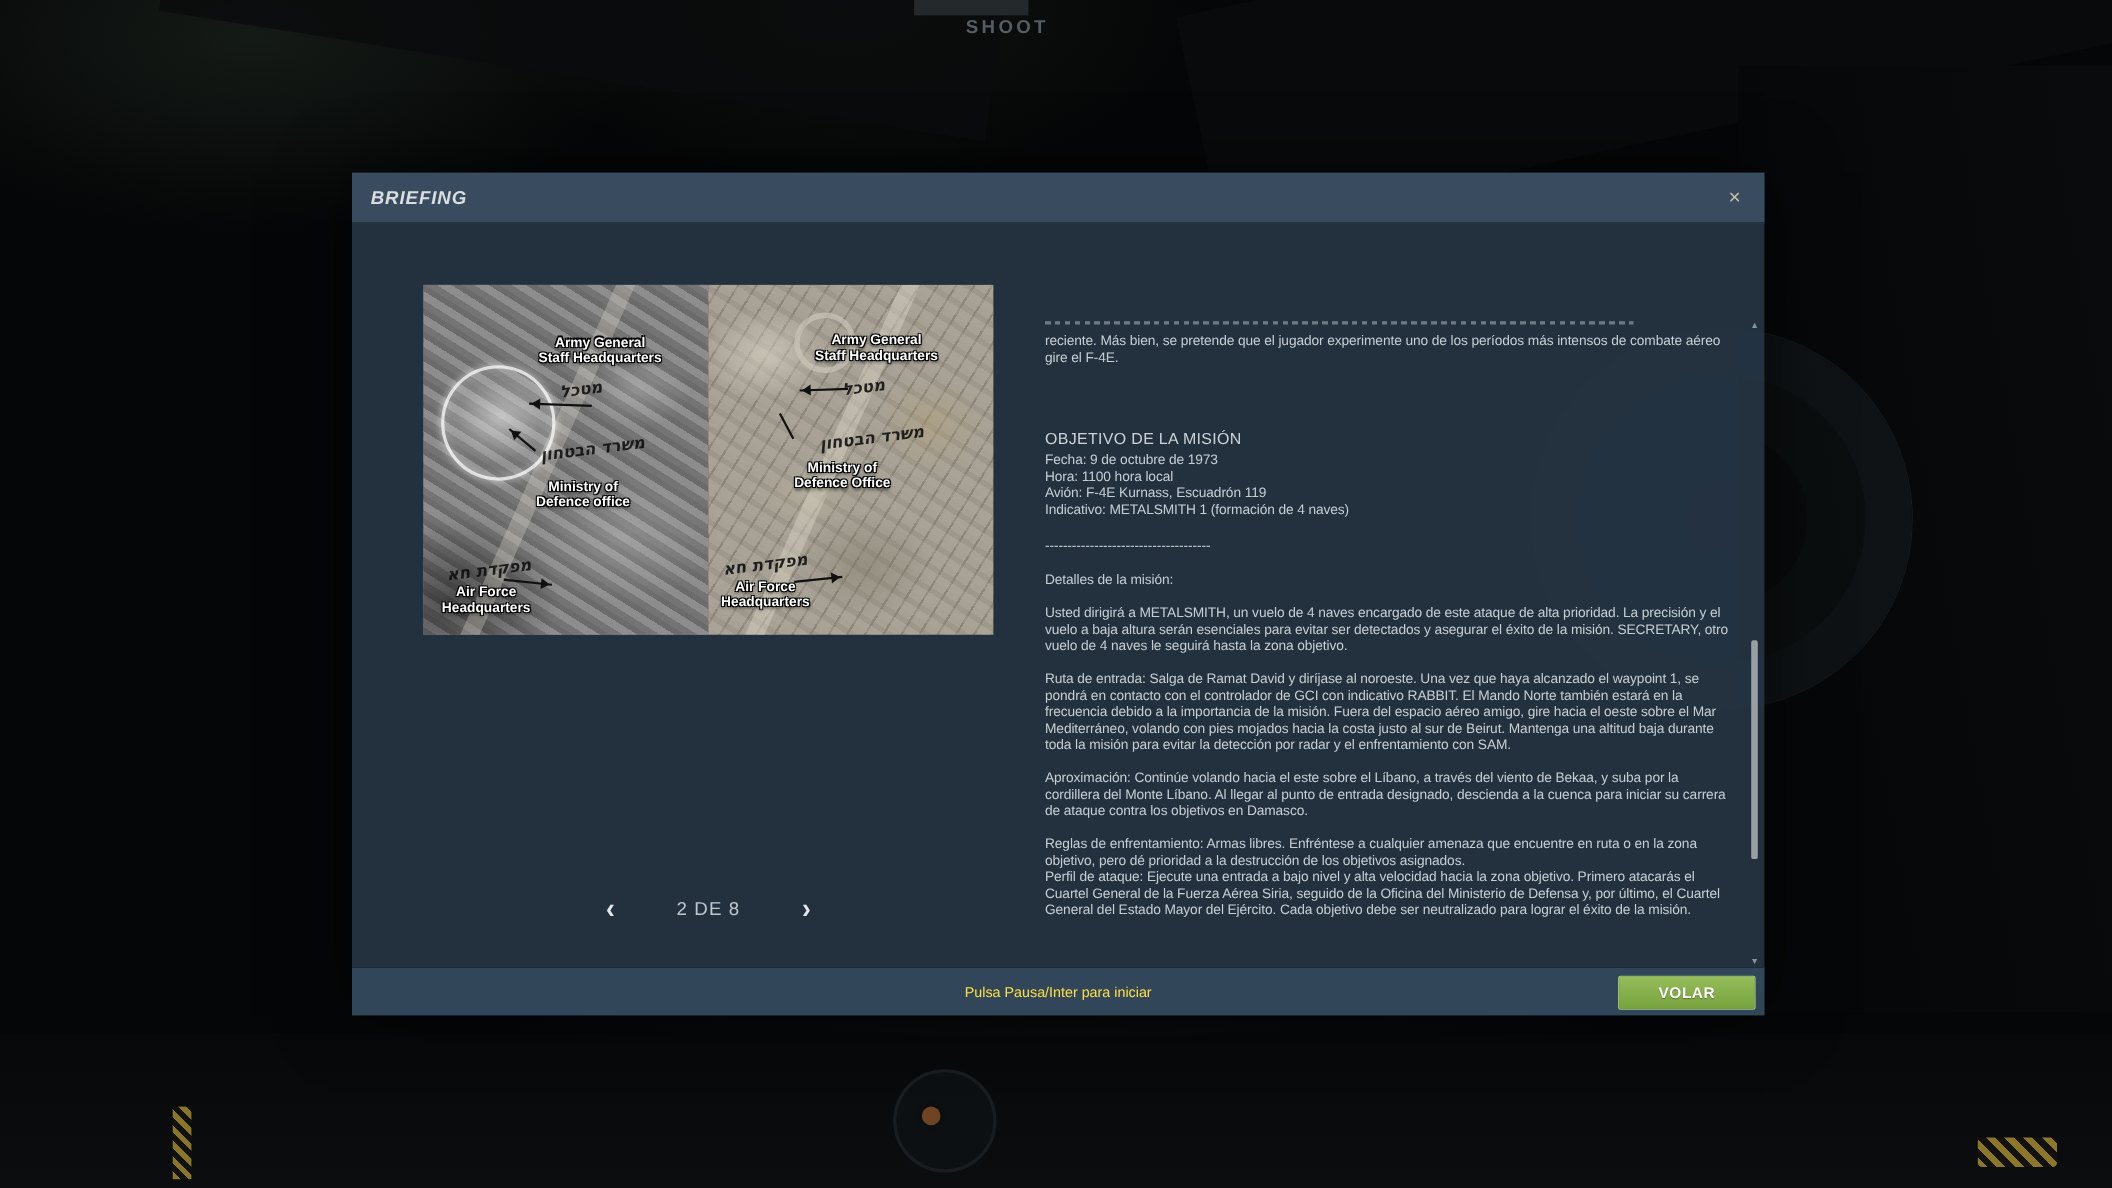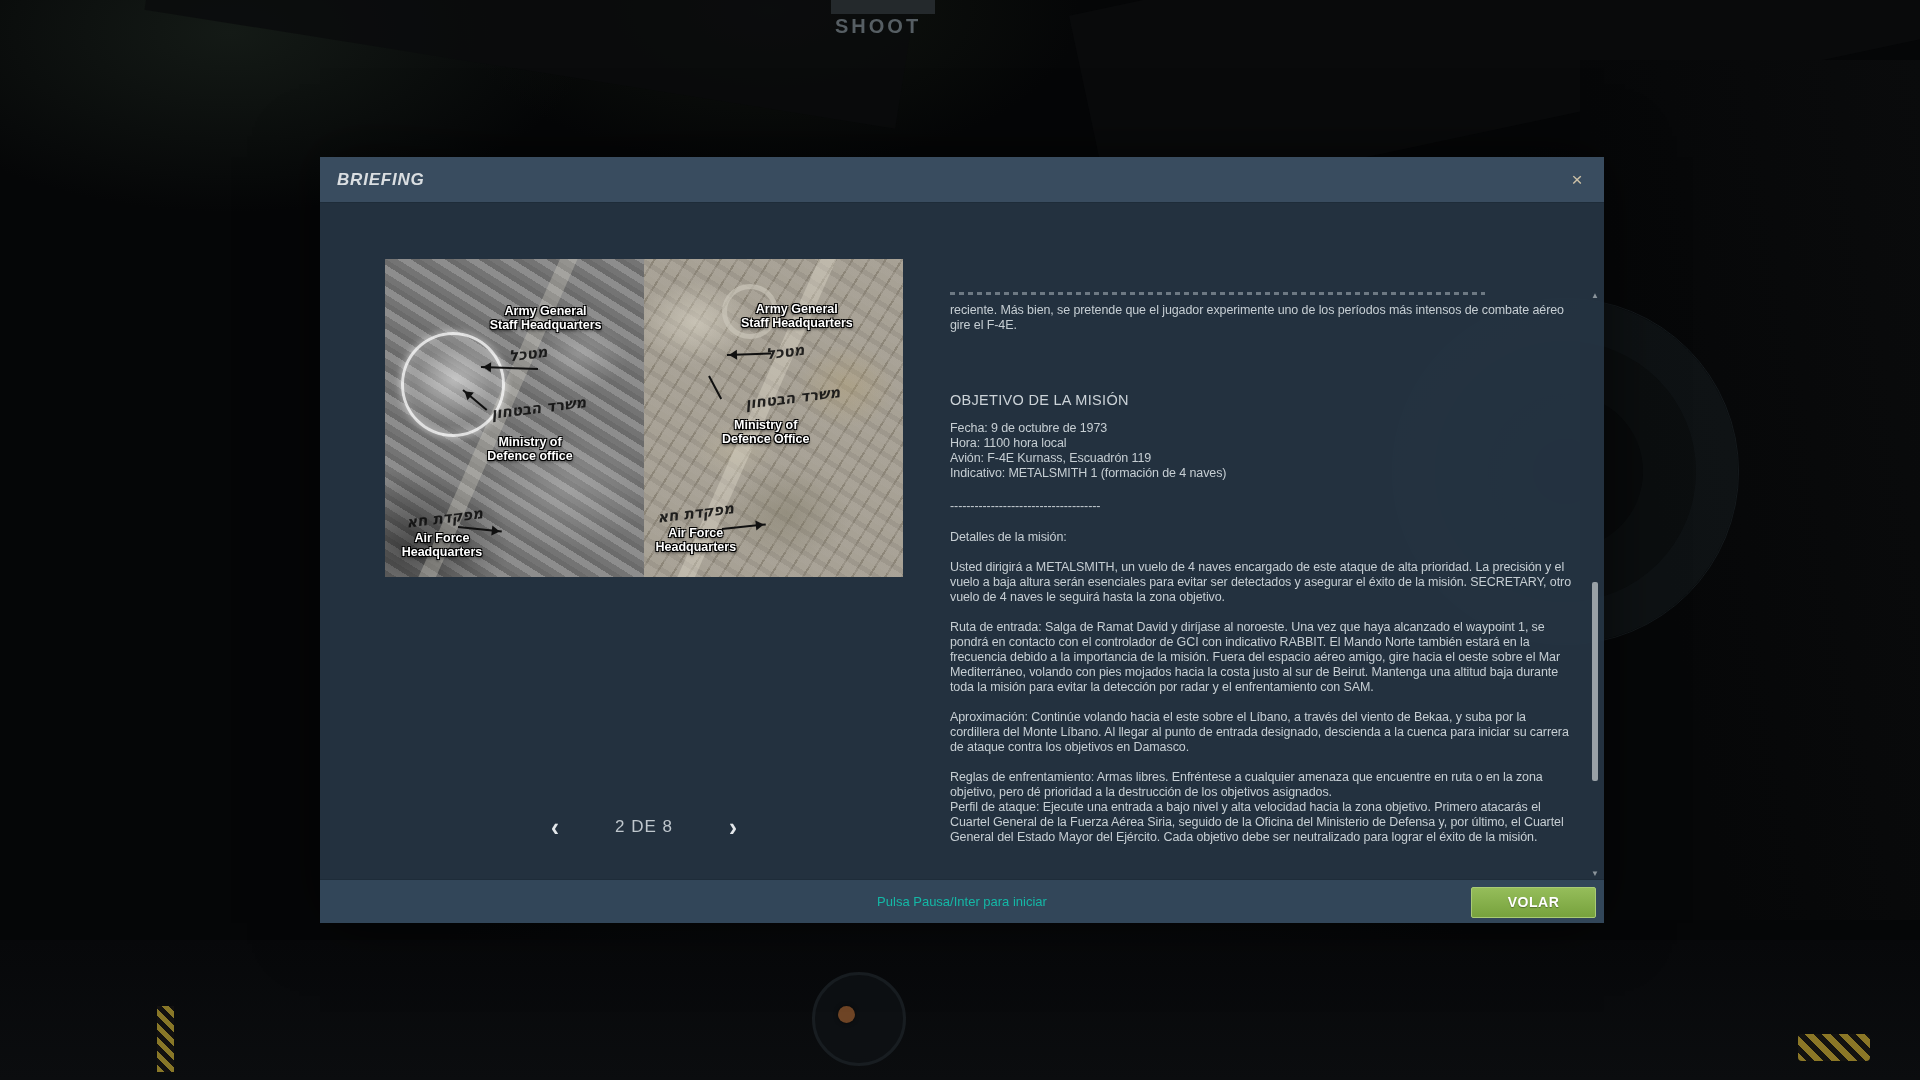--- a/index.html
+++ b/index.html
@@ -13,37 +13,37 @@
       radial-gradient(900px 300px at 50% 100%, #0c0e10, transparent 75%),
       #050607;
   }
   
   .deco{position:absolute;}
   .canopy-frame-left{left:150px;top:-60px;width:760px;height:130px;background:#0a0c0d;transform:rotate(9deg);opacity:.85;}
   .canopy-frame-right{left:1080px;top:-80px;width:900px;height:200px;background:#0a0b0c;transform:rotate(-12deg);opacity:.9;}
   .cockpit-mass-right{right:0;top:60px;width:340px;height:860px;background:linear-gradient(260deg,#0a0b0c,#060708 70%);}
   .cockpit-mass-bottom{left:0;bottom:0;width:1920px;height:140px;background:linear-gradient(#07080a,#0b0d0f);}
   .shoot-sign{left:831px;top:0;width:104px;height:14px;background:#24292c;}
-  .shoot-text{left:835px;top:15px;font-weight:bold;font-size:20px;letter-spacing:3px;color:#565e63;}
+  .shoot-text{left:878px;top:15px;font-weight:bold;font-size:17px;letter-spacing:3px;color:#565e63;}
   .compass-ring{left:1392px;top:298px;width:345px;height:345px;border-radius:50%;
     border:1px solid rgba(150,185,205,.10);
     box-shadow:inset 0 0 0 42px rgba(120,150,170,.035), inset 0 0 0 95px rgba(120,150,170,.03), inset 0 0 0 140px rgba(120,150,170,.025);}
   .dial-gauge{left:812px;top:972px;width:88px;height:88px;border-radius:50%;background:#0d1013;border:3px solid #181d21;}
   .orange-knob{left:838px;top:1006px;width:17px;height:17px;border-radius:50%;background:#6e4425;box-shadow:0 0 4px #00000088;}
   .emerg-placard{left:157px;top:1006px;width:17px;height:66px;background:repeating-linear-gradient(45deg,#a8922e 0 5px,#141210 5px 10px);opacity:.8;}
   .eject-handle{left:1798px;top:1034px;width:72px;height:27px;border-radius:4px;background:repeating-linear-gradient(45deg,#a28a2b 0 6px,#141310 6px 12px);opacity:.85;}
 
   
   .dialog{position:absolute;left:320px;top:157px;width:1284px;height:766px;
     background:rgba(37,52,67,.94);box-shadow:0 0 60px rgba(0,0,0,.55);}
   .dlg-header{position:absolute;left:0;top:0;width:100%;height:45px;background:rgba(58,77,96,.97);border-bottom:1px solid #1e2c39;}
   .dlg-title{position:absolute;left:17px;top:0;line-height:45px;font-size:17px;font-weight:bold;font-style:italic;color:#dadee1;letter-spacing:.8px;}
   .dlg-close{position:absolute;right:8px;top:0;width:38px;height:45px;line-height:45px;text-align:center;font-size:19px;color:#cdc1a7;cursor:pointer;}
   .dlg-footer{position:absolute;left:0;bottom:0;width:100%;height:43px;background:rgba(51,71,90,.97);border-top:1px solid #1e2c39;}
-  .footer-hint{position:absolute;left:0;width:100%;text-align:center;line-height:43px;font-size:13px;color:#14b8a6;}
+  .footer-hint{position:absolute;left:0;width:100%;text-align:center;line-height:43px;font-size:13px;color:#fde047;}
   .fly-btn{position:absolute;right:8px;top:7px;width:123px;height:29px;border:1px solid #a9cb74;border-radius:2px;
     background:linear-gradient(#95bd5a,#77a23d);color:#ffffff;font-weight:bold;font-size:14px;letter-spacing:.5px;
     text-align:center;line-height:29px;text-shadow:0 1px 1px rgba(0,0,0,.35);cursor:pointer;}
 
   
   .photos{position:absolute;left:65px;top:102px;display:flex;}
   .photo{position:relative;width:259px;height:318px;overflow:hidden;}
   .photo-bw{
     background:
       radial-gradient(90px 70px at 27% 38%, rgba(255,255,255,.50), rgba(255,255,255,0) 65%),
@@ -80,21 +80,21 @@
   .pagination{position:absolute;left:65px;top:652px;width:518px;height:36px;display:flex;align-items:center;justify-content:center;gap:56px;}
   .page-chevron{font-size:24px;font-weight:bold;color:#e3e7ea;cursor:pointer;line-height:36px;transform:scaleY(1.1);}
   .page-indicator{font-size:17px;color:#bfc7cd;letter-spacing:1px;}
 
   
   .textcol{position:absolute;left:630px;top:134px;width:622px;height:588px;overflow:hidden;
     font-size:12.5px;line-height:15px;color:#c6ced3;letter-spacing:-0.1px;}
   .clipped-line{height:3px;width:86%;margin-top:1px;background:repeating-linear-gradient(90deg,rgba(170,180,187,.55) 0 5px,transparent 5px 9px);}
   .intro{margin-top:8px;}
   .sect-title{margin-top:60px;font-size:14.5px;color:#ccd3d8;letter-spacing:.3px;}
-  .facts{margin-top:13px;}
+  .facts{margin-top:3px;}
   .sep{margin-top:18px;}
   .details-title{margin-top:16px;}
   .para{margin-top:15px;}
   .para.tight{margin-top:0;}
 
   
   .scrollbar{position:absolute;left:1270px;top:134px;width:10px;height:588px;}
   .sb-arrow{position:absolute;left:0;width:10px;height:10px;font-size:8px;line-height:10px;text-align:center;color:#8b949b;cursor:pointer;}
   .sb-arrow.up{top:0;}
   .sb-arrow.down{bottom:0;}

